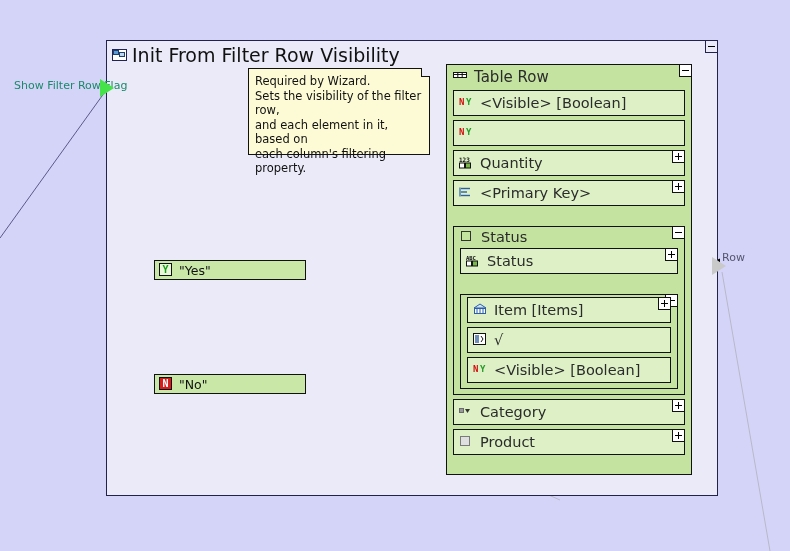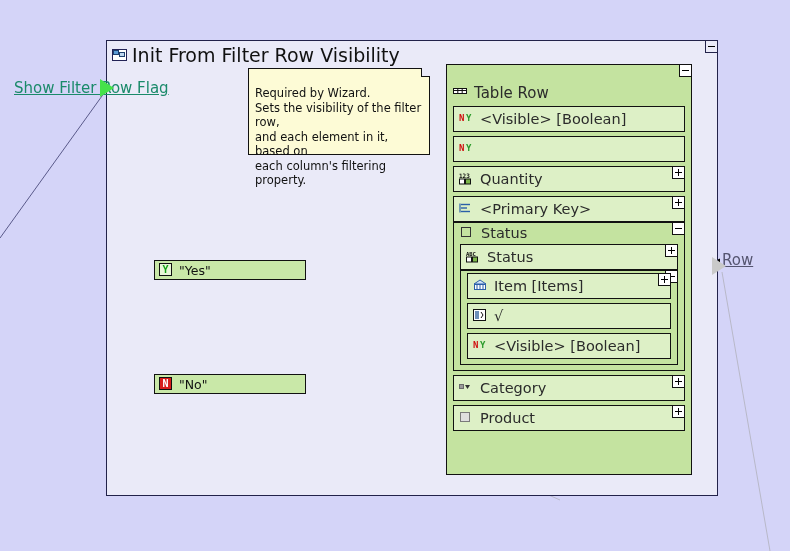--- a/index.html
+++ b/index.html
@@ -23,40 +23,40 @@
     display:flex;align-items:center;gap:5px;
   }
   .frame-collapse{
     position:absolute;right:-1px;top:-1px;width:13px;height:13px;
     background:#eaeaf8;border:1px solid #22224a;box-sizing:border-box;
     display:flex;align-items:center;justify-content:center;
   }
   .frame-collapse::before{content:"";width:7px;height:1px;background:#000;}
 
   
-  .port-label{position:absolute;font-size:15px;white-space:nowrap;text-decoration:underline;}
+  .port-label{position:absolute;font-size:11px;white-space:nowrap;}
   #port-in-label{left:14px;top:79px;color:#1a8a6a;}
   #port-out-label{left:722px;top:251px;color:#555570;}
   .tri{position:absolute;width:0;height:0;}
   #port-in-tri{
     left:100px;top:79px;
     border-top:9px solid transparent;border-bottom:9px solid transparent;
     border-left:14px solid #46e24a;
   }
   #port-out-tri{
     left:712px;top:257px;
     border-top:9px solid transparent;border-bottom:9px solid transparent;
     border-left:14px solid #c9c9c9;
   }
 
   
   #comment{
     position:absolute;left:248px;top:68px;width:182px;height:87px;
     background:#fdfbd6;border:1px solid #111;box-sizing:border-box;
-    padding:17px 6px;font-size:11.5px;color:#111;line-height:14.5px;
+    padding:5px 6px;font-size:11.5px;color:#111;line-height:14.5px;
   }
   #comment .fold{
     position:absolute;right:-1px;top:-1px;width:9px;height:9px;
     background:#eaeaf8;border-left:1px solid #111;border-bottom:1px solid #111;
     box-sizing:border-box;
   }
   #comment .ctext{position:relative;z-index:2;white-space:pre-line;}
 
   
   .valnode{
@@ -66,39 +66,39 @@
     font-size:12.5px;color:#111;
   }
   #node-yes{left:154px;top:260px;}
   #node-no{left:154px;top:374px;}
 
   
   #tablerow{
     position:absolute;left:446px;top:64px;width:246px;height:411px;
     background:#c4e3a0;border:1px solid #111;box-sizing:border-box;
   }
-  #tablerow > .grp-head{padding:19px 0 2px 6px;}
+  #tablerow > .grp-head{padding:3px 0 2px 6px;}
   .grp-head{
     display:flex;align-items:center;gap:6px;
     font-size:15px;color:#2b2b2b;
   }
   .fieldlist{padding:0 6px 6px 6px;}
 
   
   .field{
     position:relative;height:26px;margin-top:4px;
     background:#ddf0c6;border:1px solid #111;box-sizing:border-box;
     display:flex;align-items:center;gap:6px;padding-left:5px;
     font-size:14.5px;color:#2b2b2b;
   }
   .field.first{margin-top:2px;}
 
   
   .group{
-    position:relative;margin-top:0;
+    position:relative;margin-top:20px;
     background:#c4e3a0;border:1px solid #111;box-sizing:border-box;
   }
   .group > .grp-head{padding:2px 0 1px 6px;font-size:14.5px;}
   .group .fieldlist{padding:0 6px 5px 6px;}
 
   
   .exp{
     position:absolute;right:-1px;top:-1px;width:13px;height:13px;
     background:#fff;border:1px solid #111;box-sizing:border-box;
     display:flex;align-items:center;justify-content:center;

